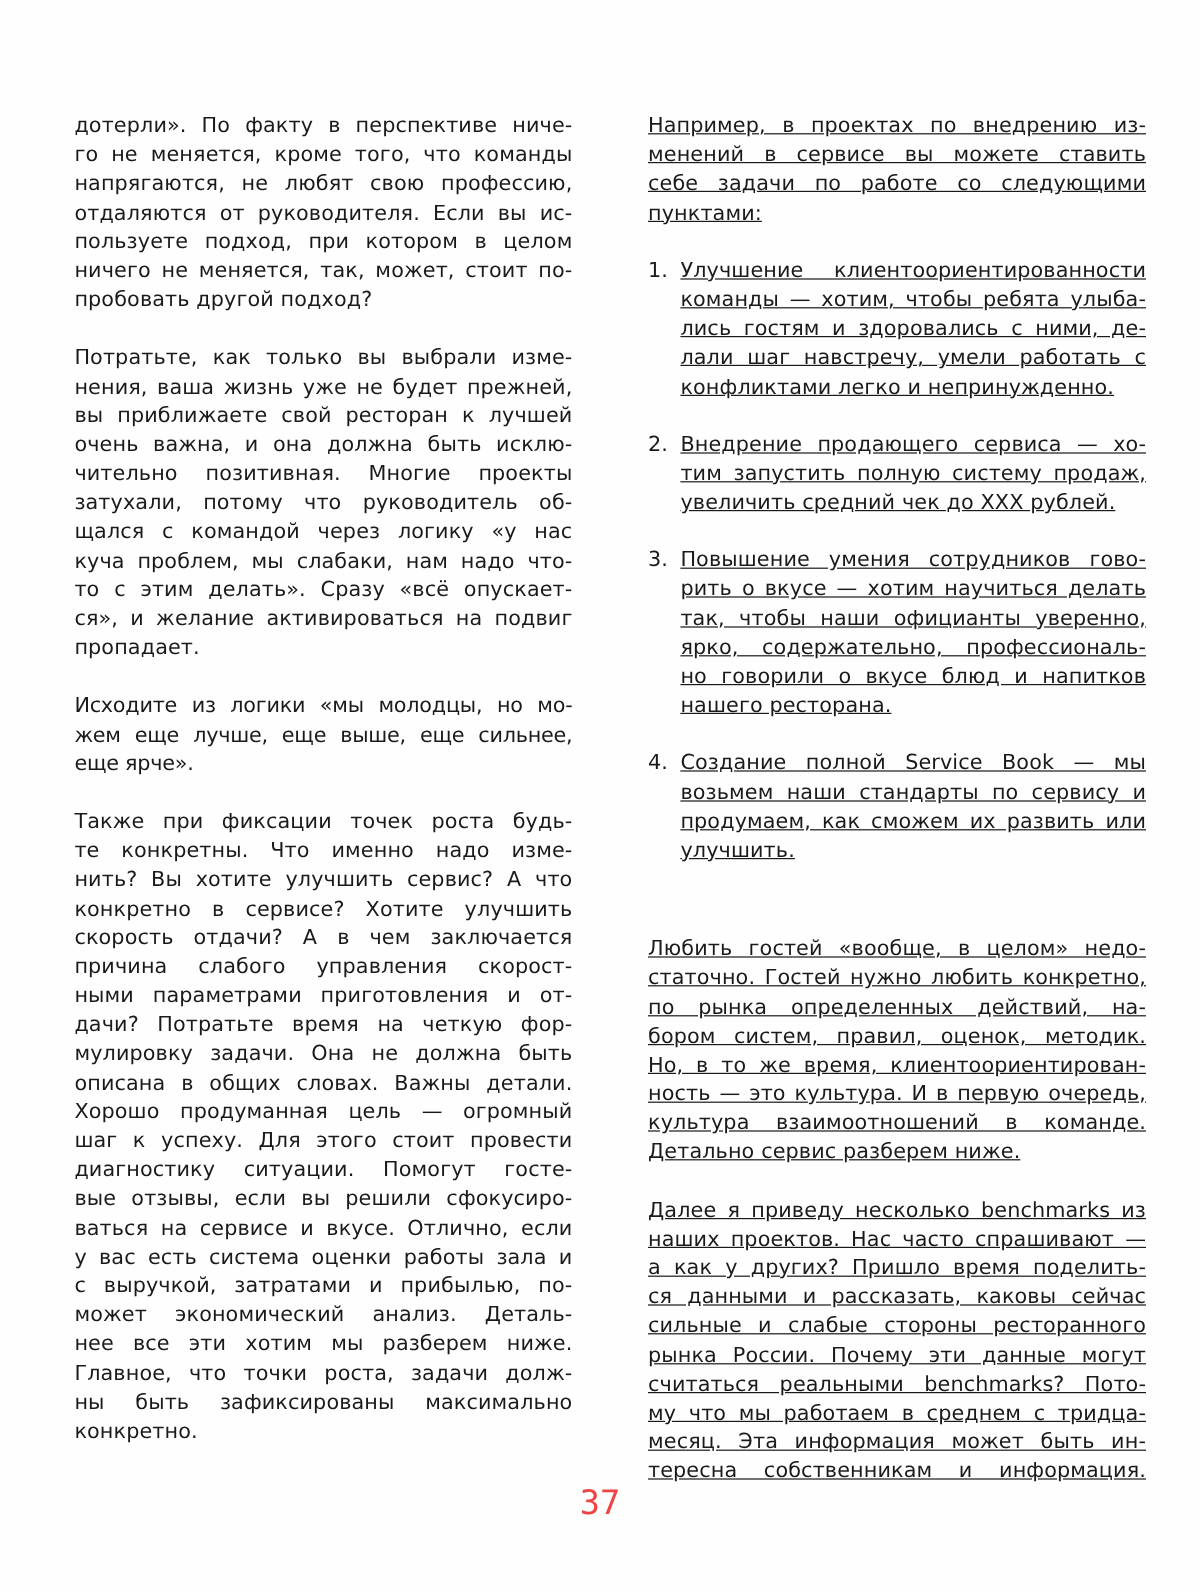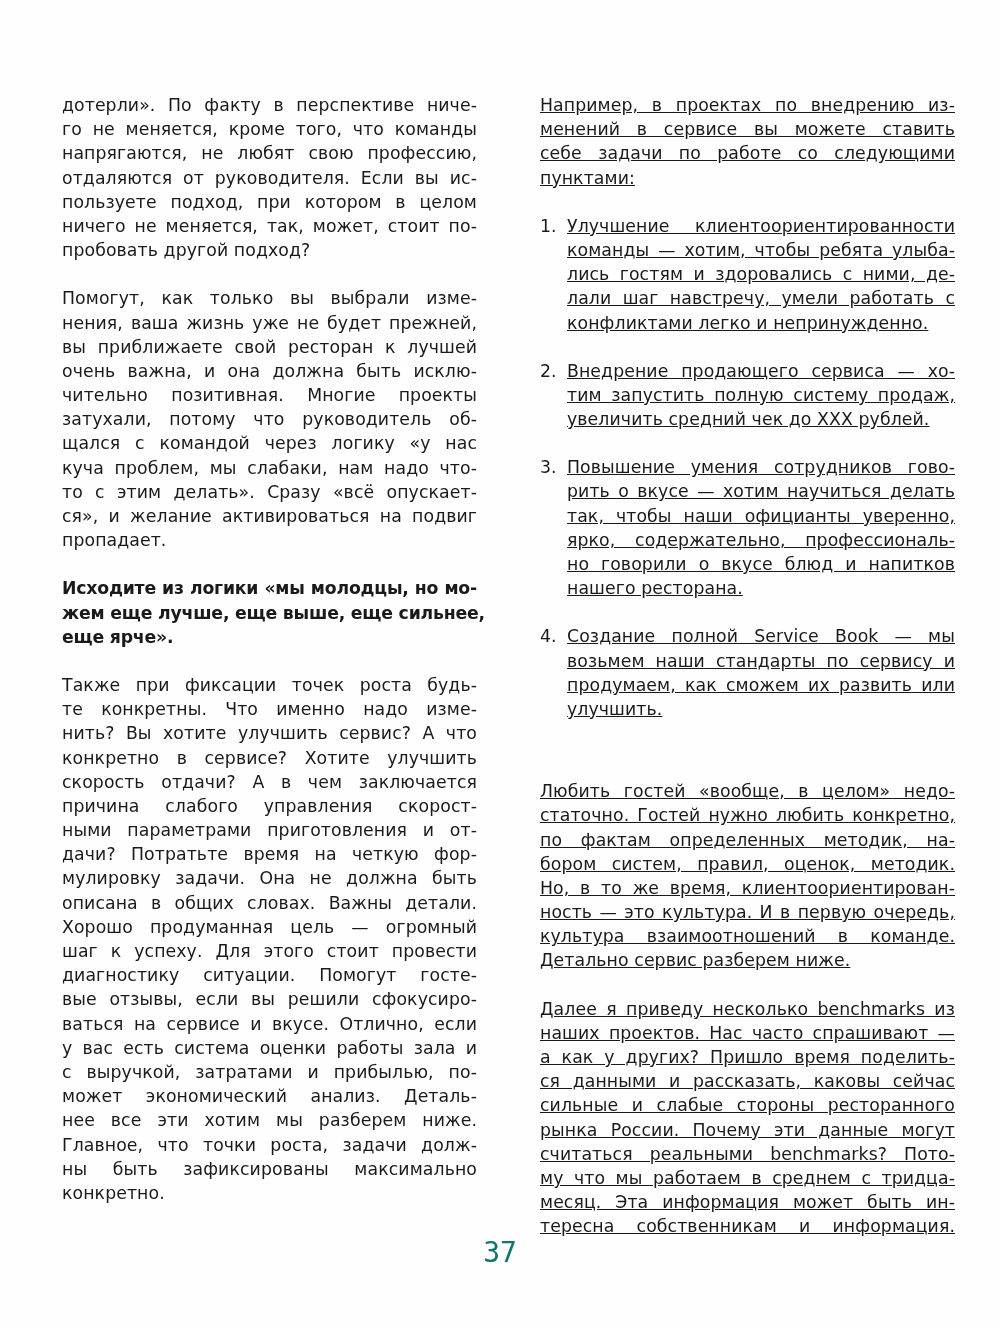--- a/index.html
+++ b/index.html
@@ -36,21 +36,21 @@
     white-space: nowrap;
     text-align: justify;
     text-align-last: justify;
     letter-spacing: 0.1px;
   }
   .line.last {
     text-align-last: left;
   }
   .para { margin-bottom: 24px; }
   .bold .line {
-    font-weight: bold;
+    font-weight: normal;
     letter-spacing: -0.2px;
   }
   .list-item {
     position: relative;
     padding-left: 27px;
     margin-bottom: 24px;
   }
   .list-num {
     position: absolute;
     left: 0; top: 0;
@@ -58,42 +58,42 @@
     line-height: 24.2px;
   }
   .gap-large { height: 34px; }
   .page-number {
     position: absolute;
     left: 0; width: 1000px;
     top: 1236px;
     text-align: center;
     font-family: "DejaVu Sans Mono", monospace;
     font-size: 28px;
-    color: #0f766e;
+    color: #ef4444;
   }
 </style>
 </head>
 <body>
 
 <div class="page">
 
   <div class="col col-left">
 
     <div class="para">
       <span class="line">дотерли». По факту в перспективе ниче-</span>
       <span class="line">го не меняется, кроме того, что команды</span>
       <span class="line">напрягаются, не любят свою профессию,</span>
       <span class="line">отдаляются от руководителя. Если вы ис-</span>
       <span class="line">пользуете подход, при котором в целом</span>
       <span class="line">ничего не меняется, так, может, стоит по-</span>
       <span class="line last">пробовать другой подход?</span>
     </div>
 
     <div class="para">
-      <span class="line">Помогут, как только вы выбрали изме-</span>
+      <span class="line">Потратьте, как только вы выбрали изме-</span>
       <span class="line">нения, ваша жизнь уже не будет прежней,</span>
       <span class="line">вы приближаете свой ресторан к лучшей</span>
       <span class="line">очень важна, и она должна быть исклю-</span>
       <span class="line">чительно позитивная. Многие проекты</span>
       <span class="line">затухали, потому что руководитель об-</span>
       <span class="line">щался с командой через логику «у нас</span>
       <span class="line">куча проблем, мы слабаки, нам надо что-</span>
       <span class="line">то с этим делать». Сразу «всё опускает-</span>
       <span class="line">ся», и желание активироваться на подвиг</span>
       <span class="line last">пропадает.</span>
@@ -174,21 +174,21 @@
         <span class="line">продумаем, как сможем их развить или</span>
         <span class="line last">улучшить.</span>
       </div>
     </div>
 
     <div class="gap-large"></div>
 
     <div class="para">
       <span class="line">Любить гостей «вообще, в целом» недо-</span>
       <span class="line">статочно. Гостей нужно любить конкретно,</span>
-      <span class="line">по фактам определенных методик, на-</span>
+      <span class="line">по рынка определенных действий, на-</span>
       <span class="line">бором систем, правил, оценок, методик.</span>
       <span class="line">Но, в то же время, клиентоориентирован-</span>
       <span class="line">ность — это культура. И в первую очередь,</span>
       <span class="line">культура взаимоотношений в команде.</span>
       <span class="line last">Детально сервис разберем ниже.</span>
     </div>
 
     <div class="para">
       <span class="line">Далее я приведу несколько benchmarks из</span>
       <span class="line">наших проектов. Нас часто спрашивают —</span>

